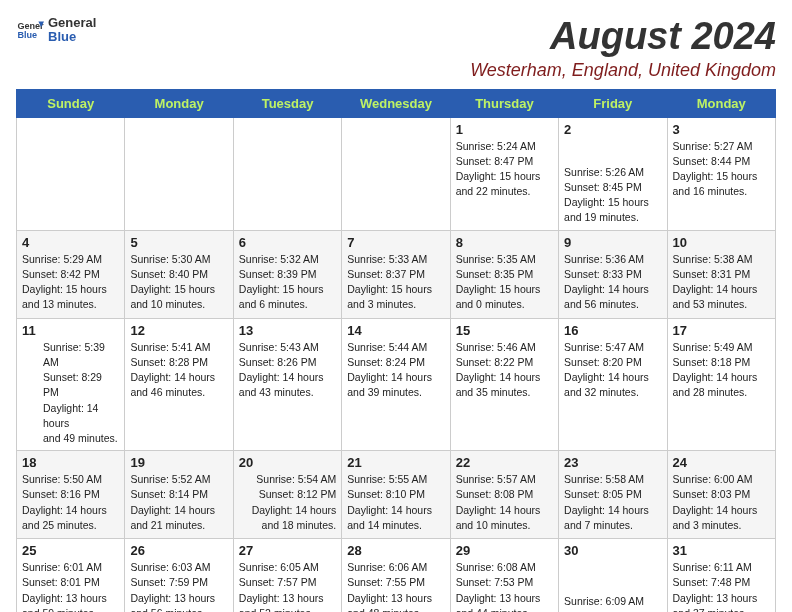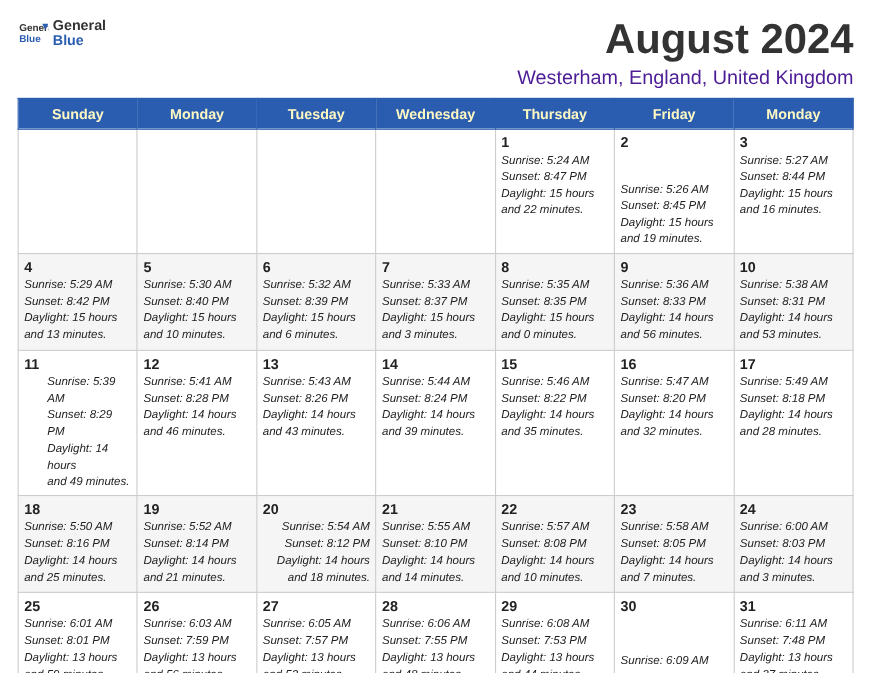--- a/index.html
+++ b/index.html
@@ -20,40 +20,41 @@
       display: flex;
       align-items: center;
       gap: 4px;
     }
     .logo-icon {
       width: 28px;
       height: 28px;
     }
     .title-block {
       text-align: right;
+      font-style: italic;
     }
     .month-year {
       font-size: 38px;
       font-weight: bold;
       color: #333;
       line-height: 1.1;
     }
     .location {
       font-size: 18px;
-      color: #4c1d95;
+      color: #7f1d1d;
       margin-top: 2px;
     }
     table {
       width: 100%;
       border-collapse: collapse;
       table-layout: fixed;
     }
     thead th {
       background-color: #2a5db0;
-      color: #fef9c3;
+      color: #bef264;
       font-size: 13px;
       font-weight: bold;
       padding: 6px 4px;
       text-align: center;
       border: 1px solid #2a5db0;
     }
     tbody td {
       border: 1px solid #ccc;
       vertical-align: top;
       padding: 4px 5px;
@@ -68,21 +69,20 @@
     .day-number {
       font-size: 13px;
       font-weight: bold;
       color: #222;
       display: block;
       margin-bottom: 2px;
     }
     .day-info {
       line-height: 1.45;
       font-size: 10.5px;
-      font-style: italic;
     }
     .empty-cell {
       background: #fff !important;
     }
   </style>
 </head>
 <body>
 
 <div class="header-area">
   <div class="logo">

